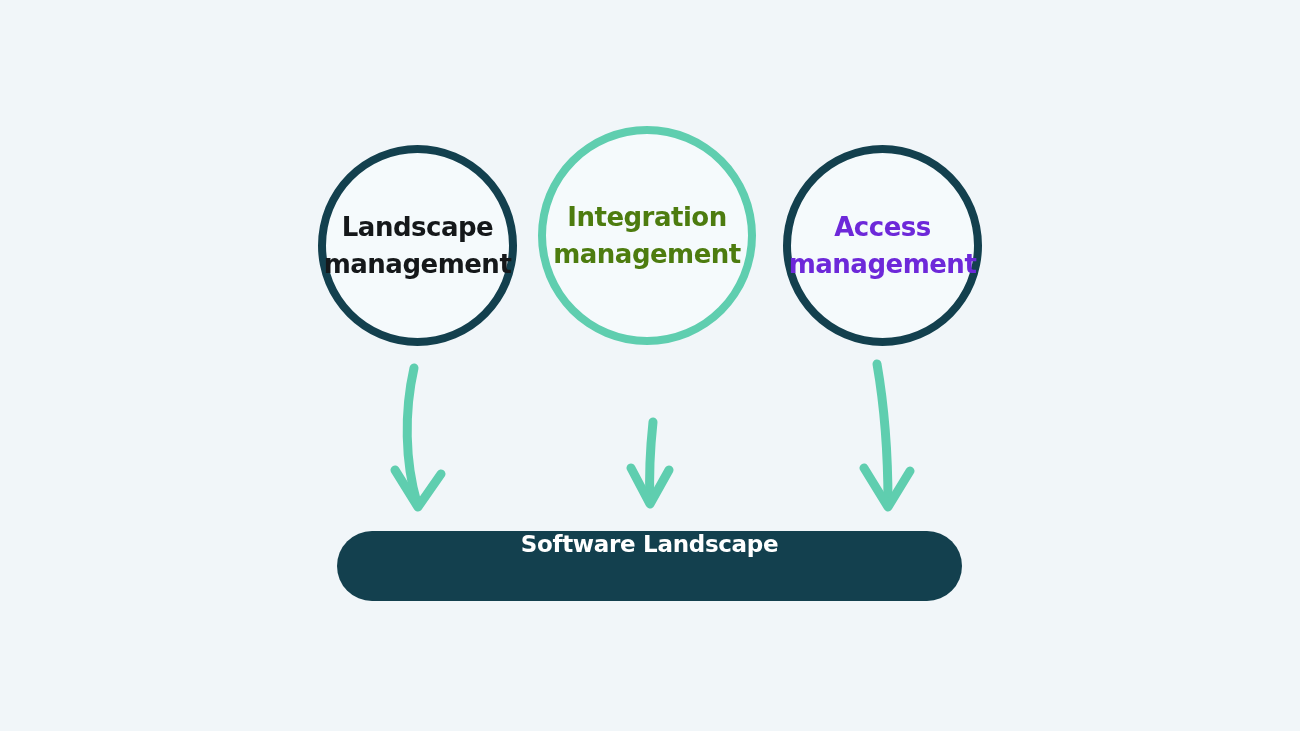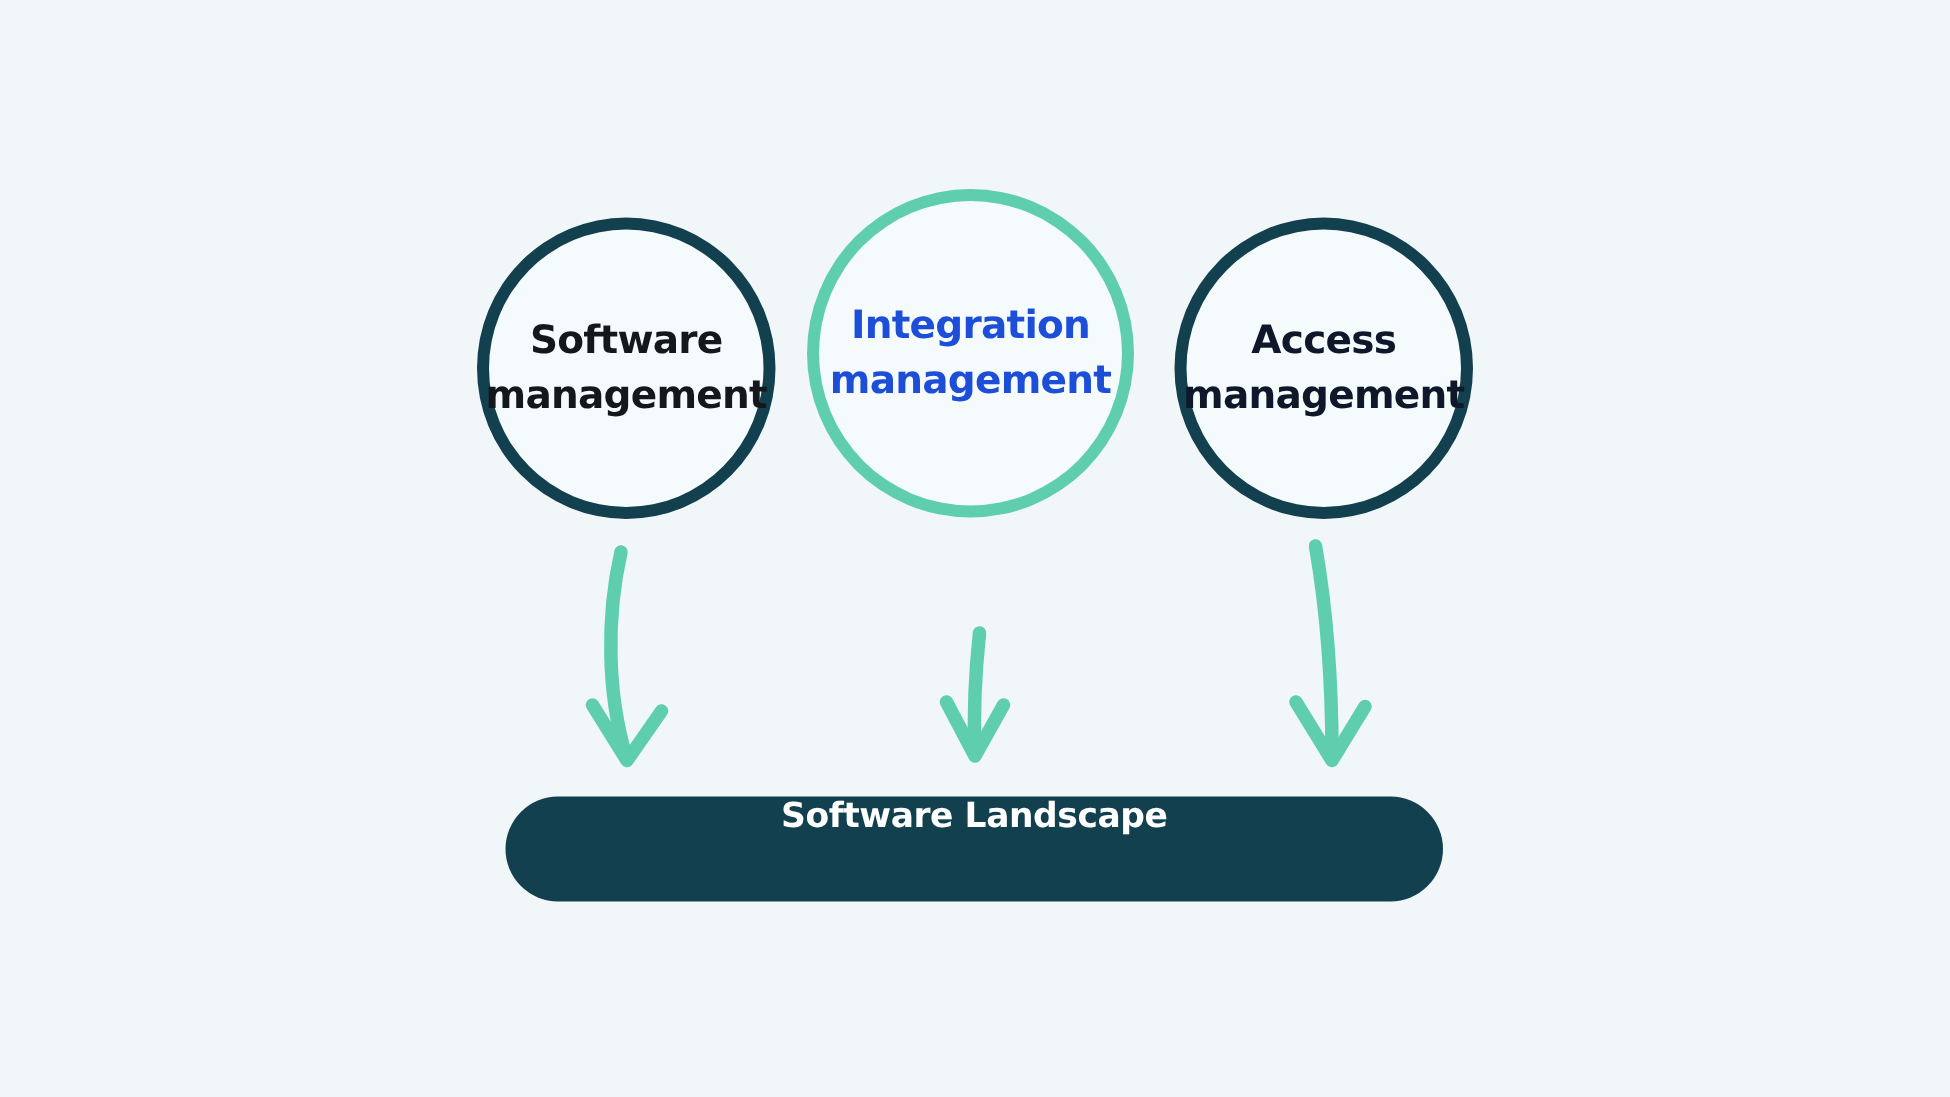--- a/index.html
+++ b/index.html
@@ -65,33 +65,33 @@
     letter-spacing: -0.3px;
   }
 </style>
 </head>
 <body>
 
 <div class="canvas" style="background-color: rgb(241, 246, 249);">
 
   <div class="node-circle circle-1" style="border-color: rgb(19, 64, 78); background-color: rgb(245, 250, 252); color: rgb(21, 24, 26);">
     <div class="node-label">
-      <span>Software</span>
+      <span>Landscape</span>
       <span>management</span>
     </div>
   </div>
 
-  <div class="node-circle circle-2" style="border-color: rgb(95, 206, 175); background-color: rgb(245, 250, 252); color: #1d4ed8;">
+  <div class="node-circle circle-2" style="border-color: rgb(95, 206, 175); background-color: rgb(245, 250, 252); color: #4d7c0f;">
     <div class="node-label">
       <span>Integration</span>
       <span>management</span>
     </div>
   </div>
 
-  <div class="node-circle circle-3" style="border-color: rgb(19, 64, 78); background-color: rgb(245, 250, 252); color: #0f172a;">
+  <div class="node-circle circle-3" style="border-color: rgb(19, 64, 78); background-color: rgb(245, 250, 252); color: #6d28d9;">
     <div class="node-label">
       <span>Access</span>
       <span>management</span>
     </div>
   </div>
 
   <svg class="arrows-layer" viewBox="0 0 1300 731" xmlns="http://www.w3.org/2000/svg" aria-hidden="true">
     <g stroke="#5FCEAF">
       <path d="M414 368 C404 412 405 462 417 503"></path>
       <path d="M395 470 L418 507 L441 474"></path>

